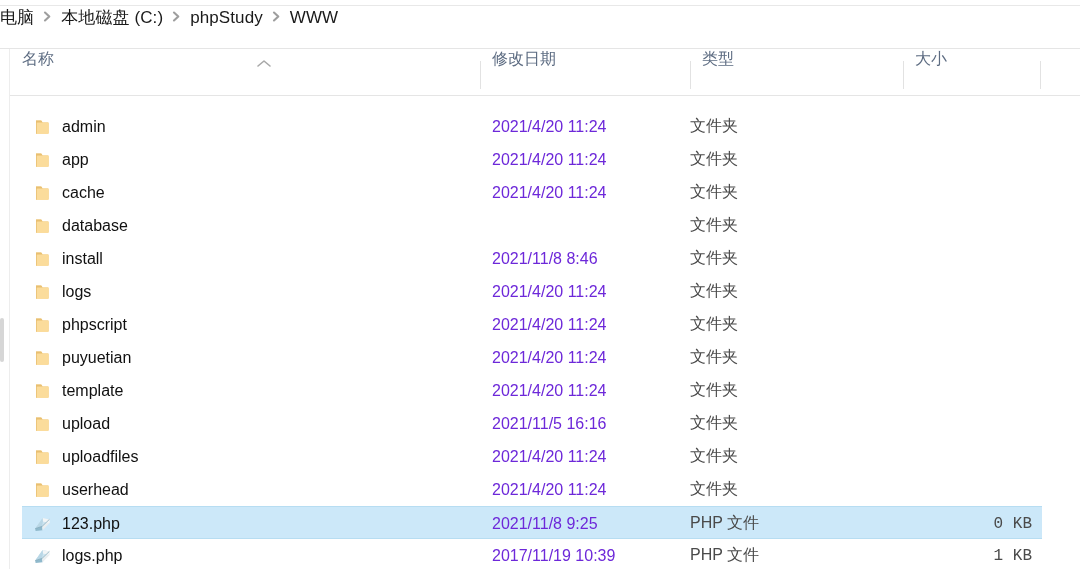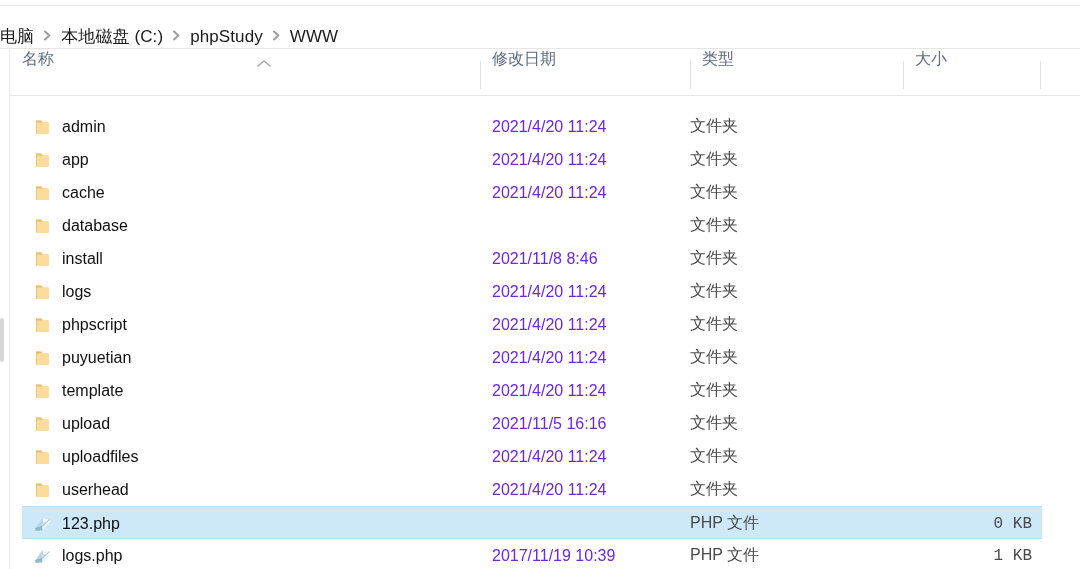--- a/index.html
+++ b/index.html
@@ -22,21 +22,21 @@
     width: 1080px; height: 1px;
     background: #e8e8e8;
   }
 
   
   .addressbar {
     position: absolute;
     left: 0; top: 6px;
     width: 1080px; height: 42px;
     display: flex;
-    align-items: flex-end;
+    align-items: flex-start;
     background: #ffffff;
     box-sizing: border-box;
     padding-left: 0px;
   }
   .crumb {
     font-size: 17px;
     color: #1a1a1a;
     white-space: nowrap;
     letter-spacing: 0.1px;
   }
@@ -406,20 +406,21 @@
             <path d="M3.2 14.6 L10.2 12.3 L17.4 5.4 L10.6 4.0 Z" fill="#cfe5f0"></path>
             <path d="M3.2 14.6 L10.2 12.3 L10.6 16.3 L3.6 17.0 Z" fill="#8fb9cc"></path>
             <path d="M10.2 12.3 L17.4 5.4 L17.6 9.0 L10.6 16.3 Z" fill="#e9eef0"></path>
             <path d="M10.6 4.0 L17.4 5.4 L17.6 9.0 L10.9 7.6 Z" fill="#f2f5f6"></path>
             <path d="M3.2 14.6 L10.6 4.0 L10.9 7.6 L10.2 12.3 Z" fill="#b9d7e6"></path>
             <path d="M3.2 14.6 L10.2 12.3 L17.4 5.4" fill="none" stroke="#7fa6b8" stroke-width="0.7"></path>
           </svg>
         </span>
         <span class="name-label">123.php</span>
       </div>
+      <div class="cell cell-date">2021/11/8 9:25</div>
       <div class="cell cell-type">PHP 文件</div>
       <div class="cell cell-size">0 KB</div>
     </div>
     <div class="row" style="top: 443px;">
       <div class="cell cell-name">
         <span class="icon">
           <svg width="20" height="20" viewBox="0 0 20 20">
             <path d="M3.2 14.6 L10.2 12.3 L17.4 5.4 L10.6 4.0 Z" fill="#cfe5f0"></path>
             <path d="M3.2 14.6 L10.2 12.3 L10.6 16.3 L3.6 17.0 Z" fill="#8fb9cc"></path>
             <path d="M10.2 12.3 L17.4 5.4 L17.6 9.0 L10.6 16.3 Z" fill="#e9eef0"></path>

